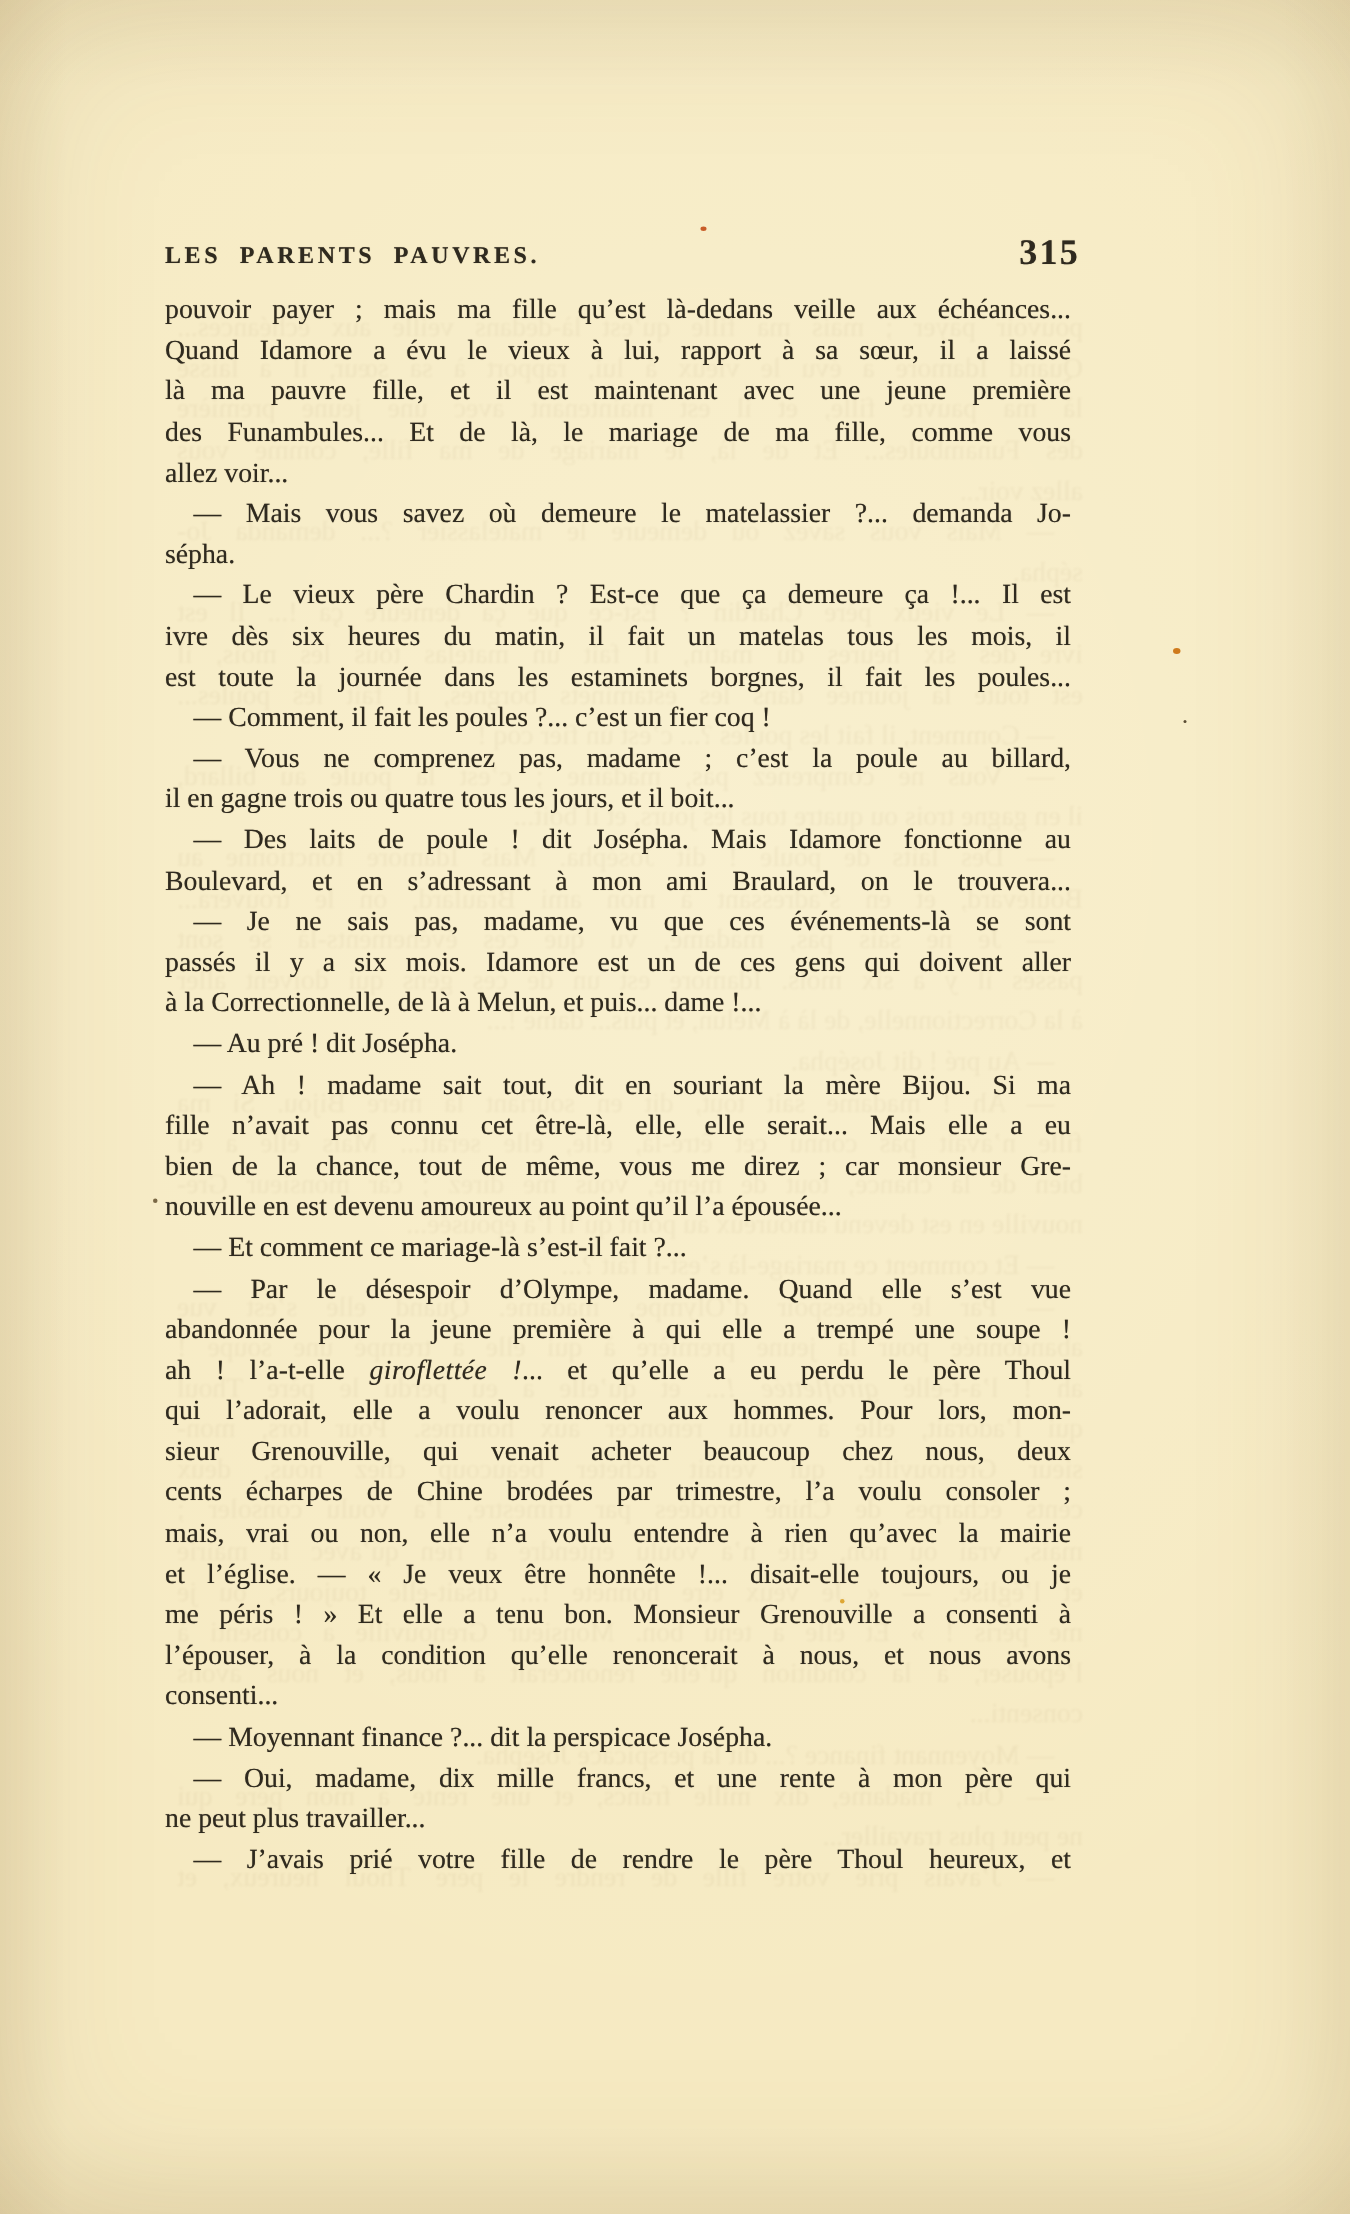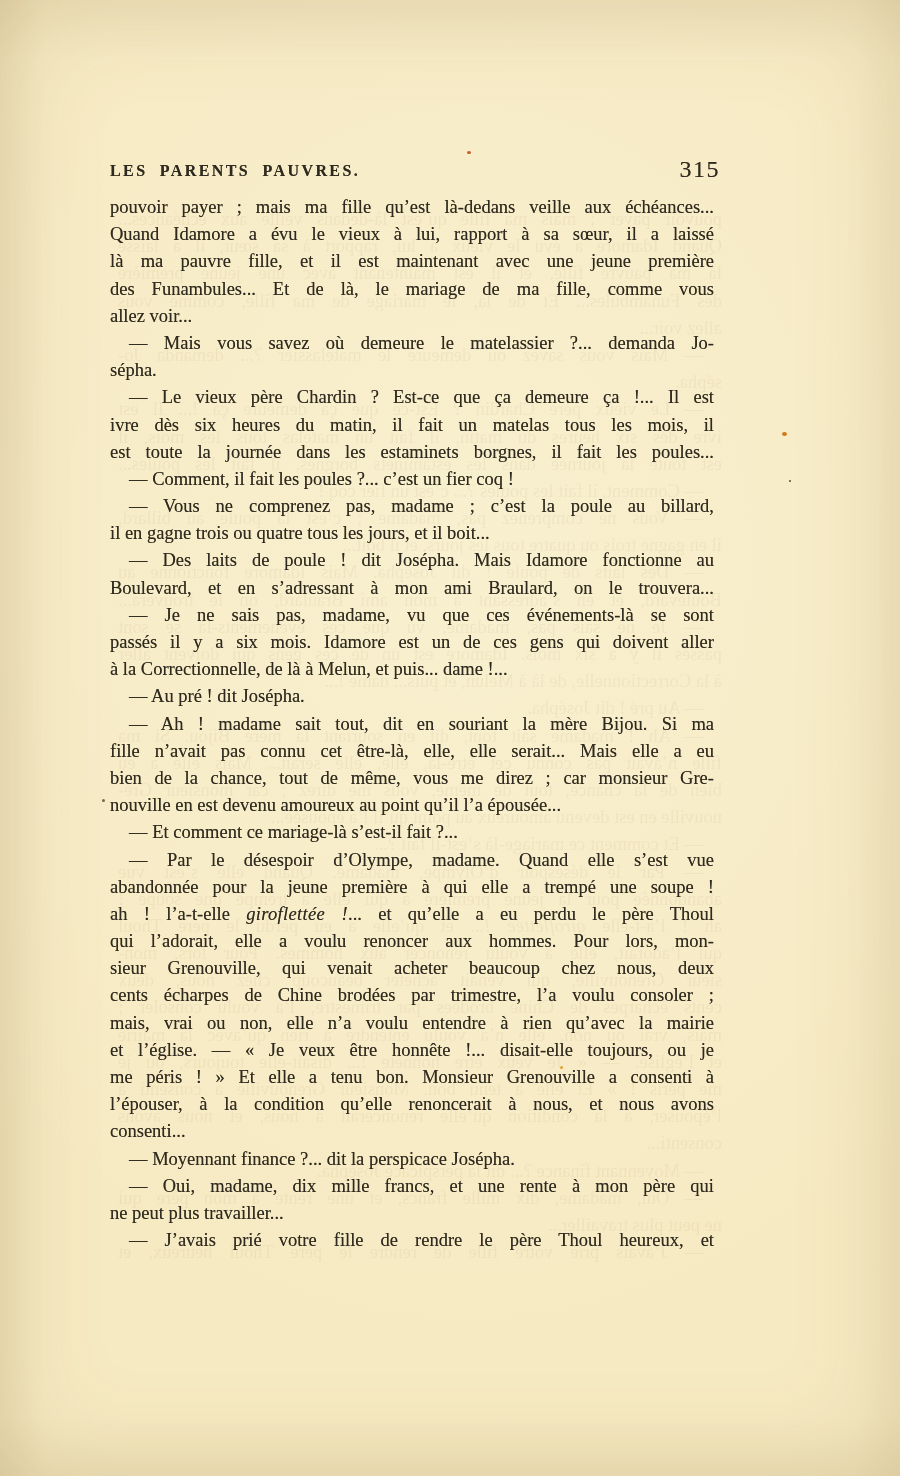--- a/index.html
+++ b/index.html
@@ -39,21 +39,21 @@
     font-weight: 700;
     letter-spacing: 2.4px;
     word-spacing: 6px;
     color: var(--ink);
     text-shadow: 0 0 0.5px rgba(45,35,20,0.55);
   }
   .page-number {
     position: absolute;
     right: -6px; top: -2px;
     font-size: 24px;
-    font-weight: 400;
+    font-weight: 700;
     letter-spacing: 1.5px;
     color: var(--ink);
     text-shadow: 0 0 0.5px rgba(45,35,20,0.5);
   }
   
   .text-block {
     position: absolute;
     left: 110px; top: 194px;
     width: 604px;
     font-size: 18.5px;

